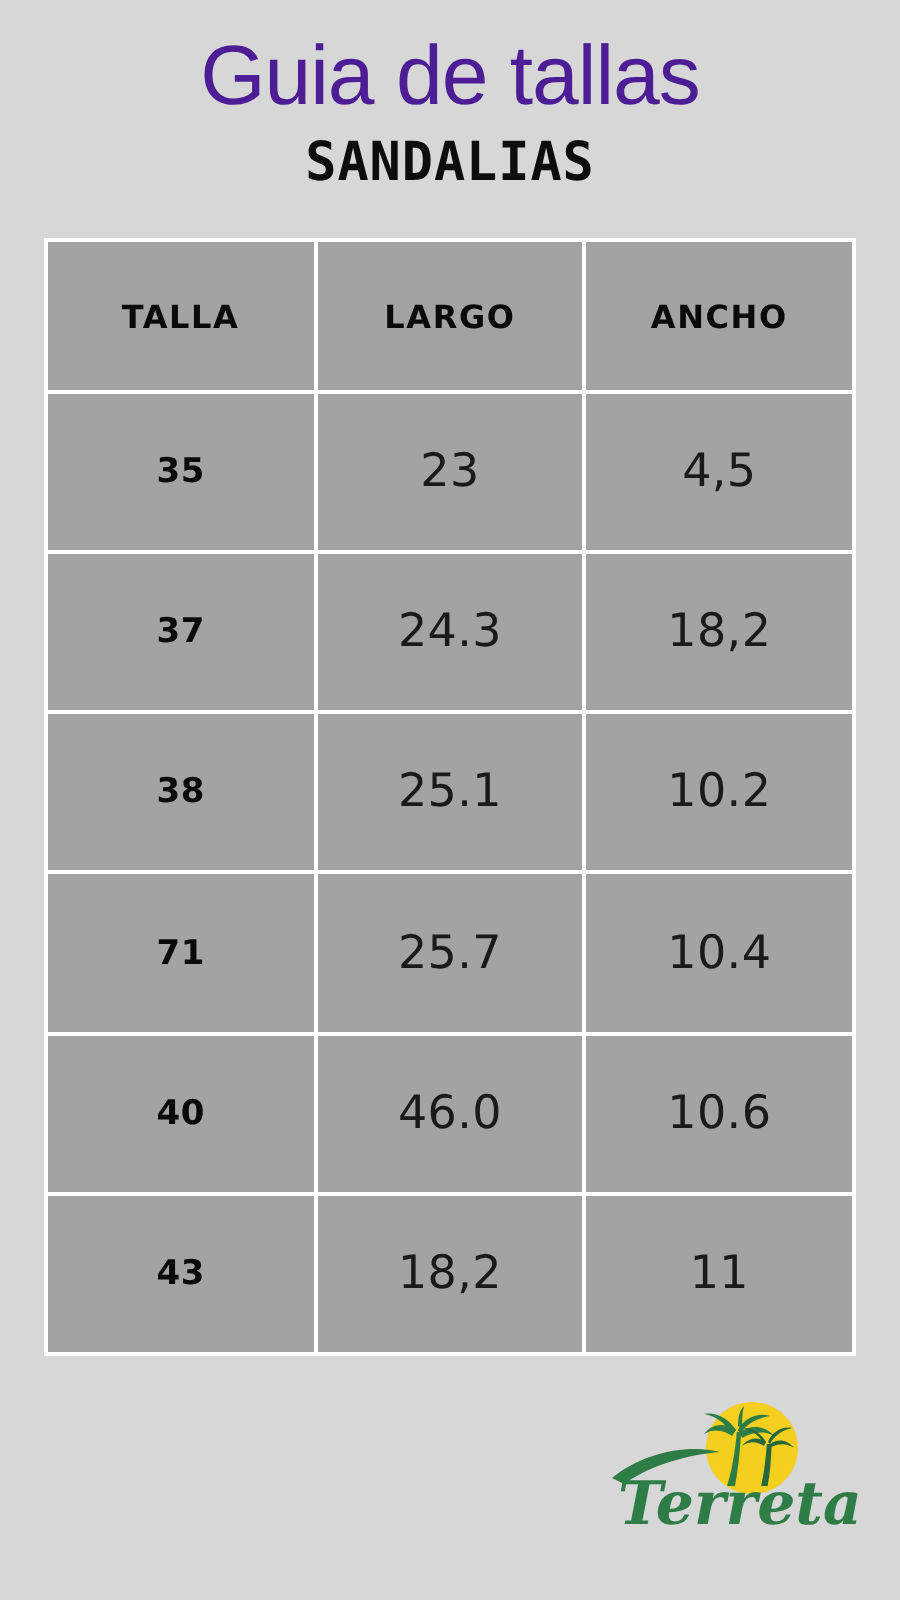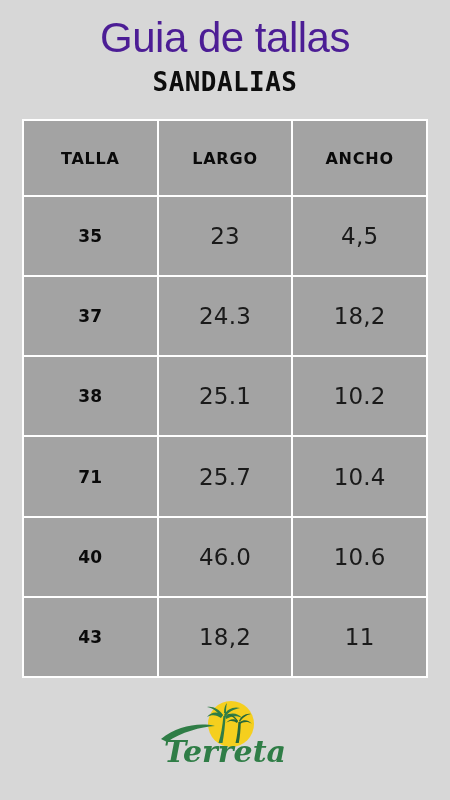--- a/index.html
+++ b/index.html
@@ -95,21 +95,21 @@
 
   
   .logo {
     position: absolute;
     left: 0;
     top: 697px;
     width: 450px;
     height: 75px;
     display: flex;
     align-items: center;
-    justify-content: center;
+    justify-content: flex-end;
   }
 
   .logo svg { display: block; }
 </style>
 </head>
 <body>
 
 <div class="header">
   <div class="title">Guia de tallas</div>
   <div class="subtitle">SANDALIAS</div>

